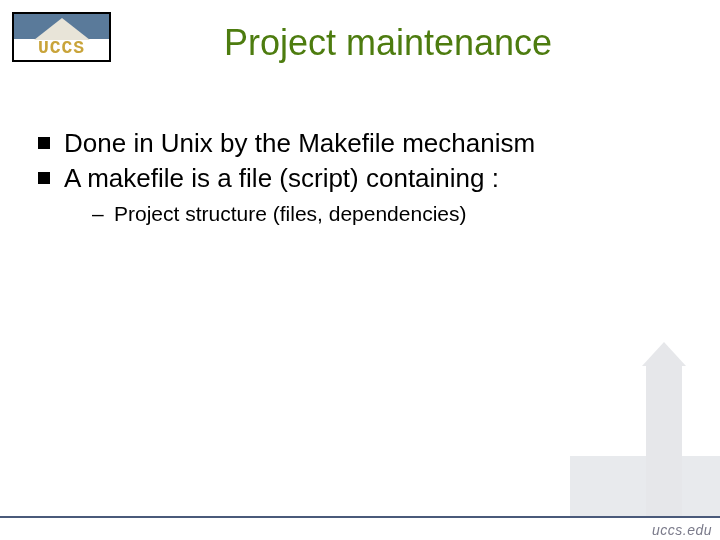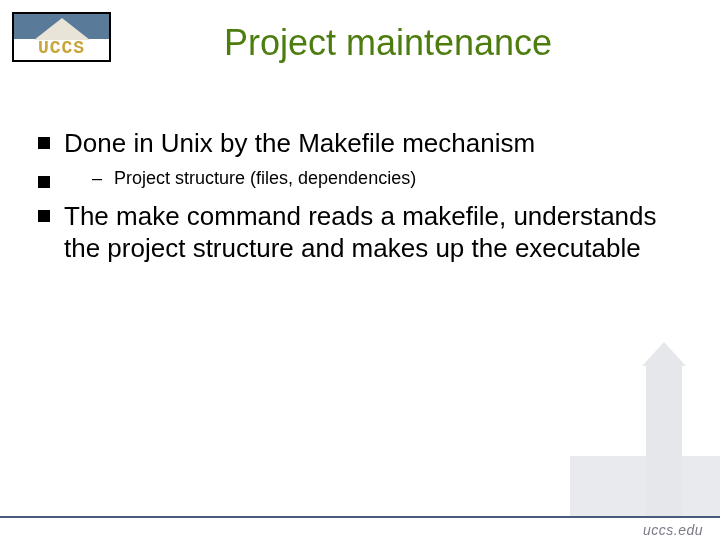--- a/index.html
+++ b/index.html
@@ -80,42 +80,42 @@
     height: 12px;
     background: #000;
   }
   ul.dashes {
     list-style: none;
     margin: 6px 0 10px 28px;
   }
   ul.dashes > li {
     position: relative;
     padding-left: 22px;
-    font-size: 18px;
+    font-size: 21px;
     line-height: 1.35;
     color: #000;
   }
   ul.dashes > li::before {
     content: "–";
     position: absolute;
     left: 0;
     top: 0;
   }
   .footer-line {
     position: absolute;
     bottom: 22px;
     left: 0;
     right: 0;
     height: 2px;
     background: #4a5a7a;
   }
   .footer-url {
     position: absolute;
     bottom: 2px;
-    right: 17px;
+    right: 8px;
     font-size: 14px;
     color: #7a7a8a;
     font-style: italic;
     letter-spacing: 0.5px;
   }
   .bg-building {
     position: absolute;
     bottom: 0;
     right: 0;
     width: 170px;
@@ -165,26 +165,24 @@
   <div class="bg-tower"></div>
   <div class="bg-tower-top"></div>
 </div>
 
 <div class="content">
   <ul class="bullets">
     <li>
       <span>Done in Unix by the Makefile mechanism</span>
     </li>
     <li>
+      <span>A makefile is a file (script) containing :</span>
       <ul class="dashes">
         <li>
           <span>Project structure (files, dependencies)</span>
         </li>
       </ul>
-    </li>
-    <li>
-      <span>The make command reads a makefile, understands the project structure and makes up the executable</span>
     </li>
   </ul>
 </div>
 
 <div class="footer-line"></div>
 <div class="footer-url">uccs.edu</div>
 
 </body></html>

